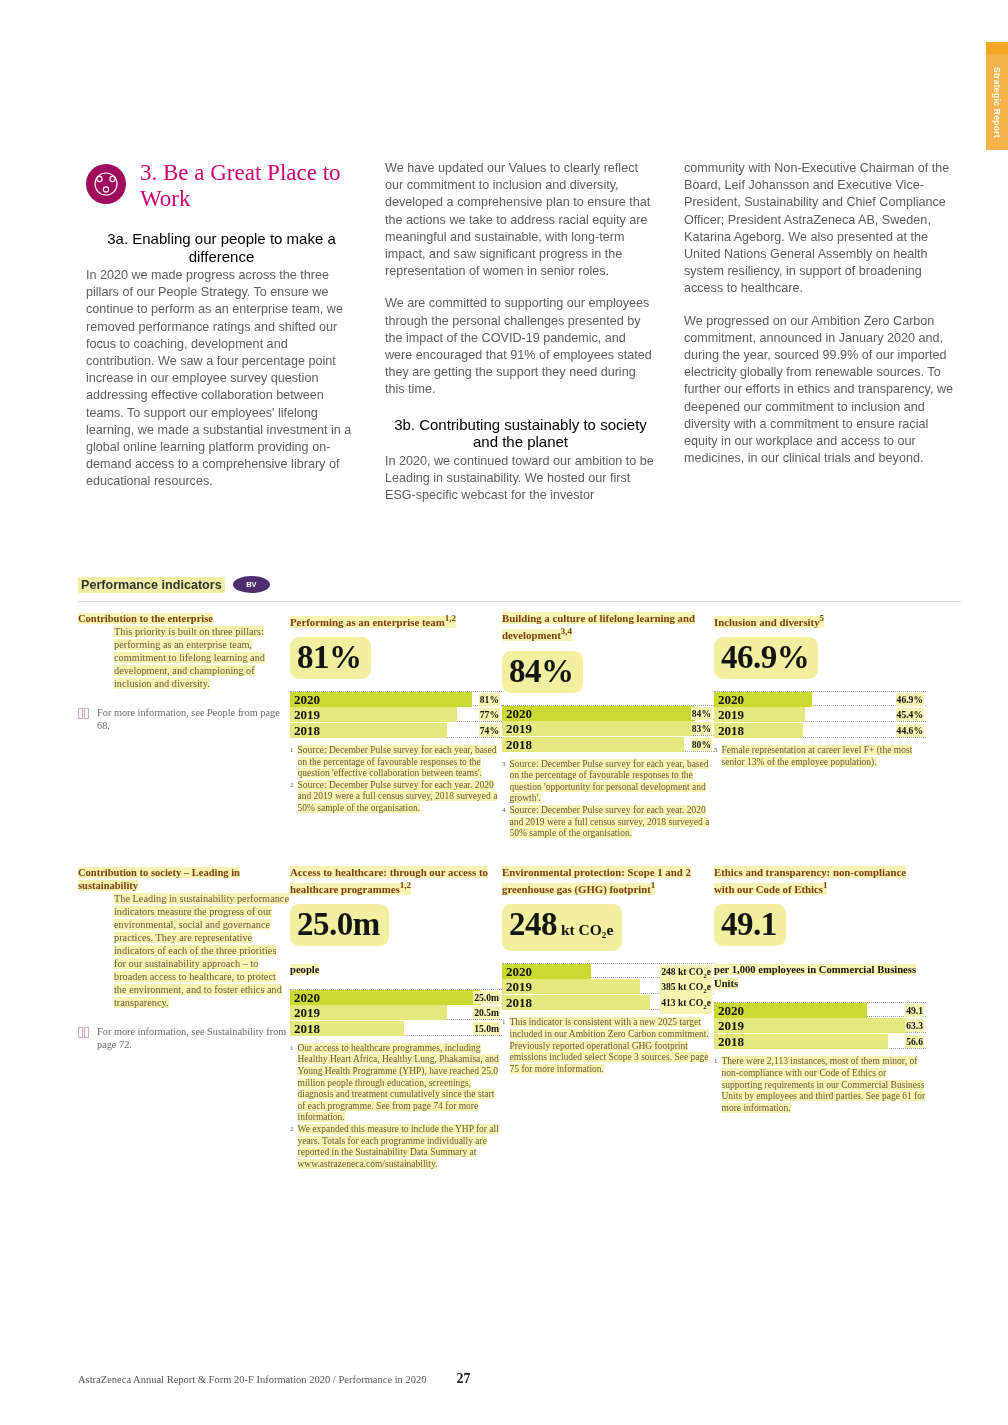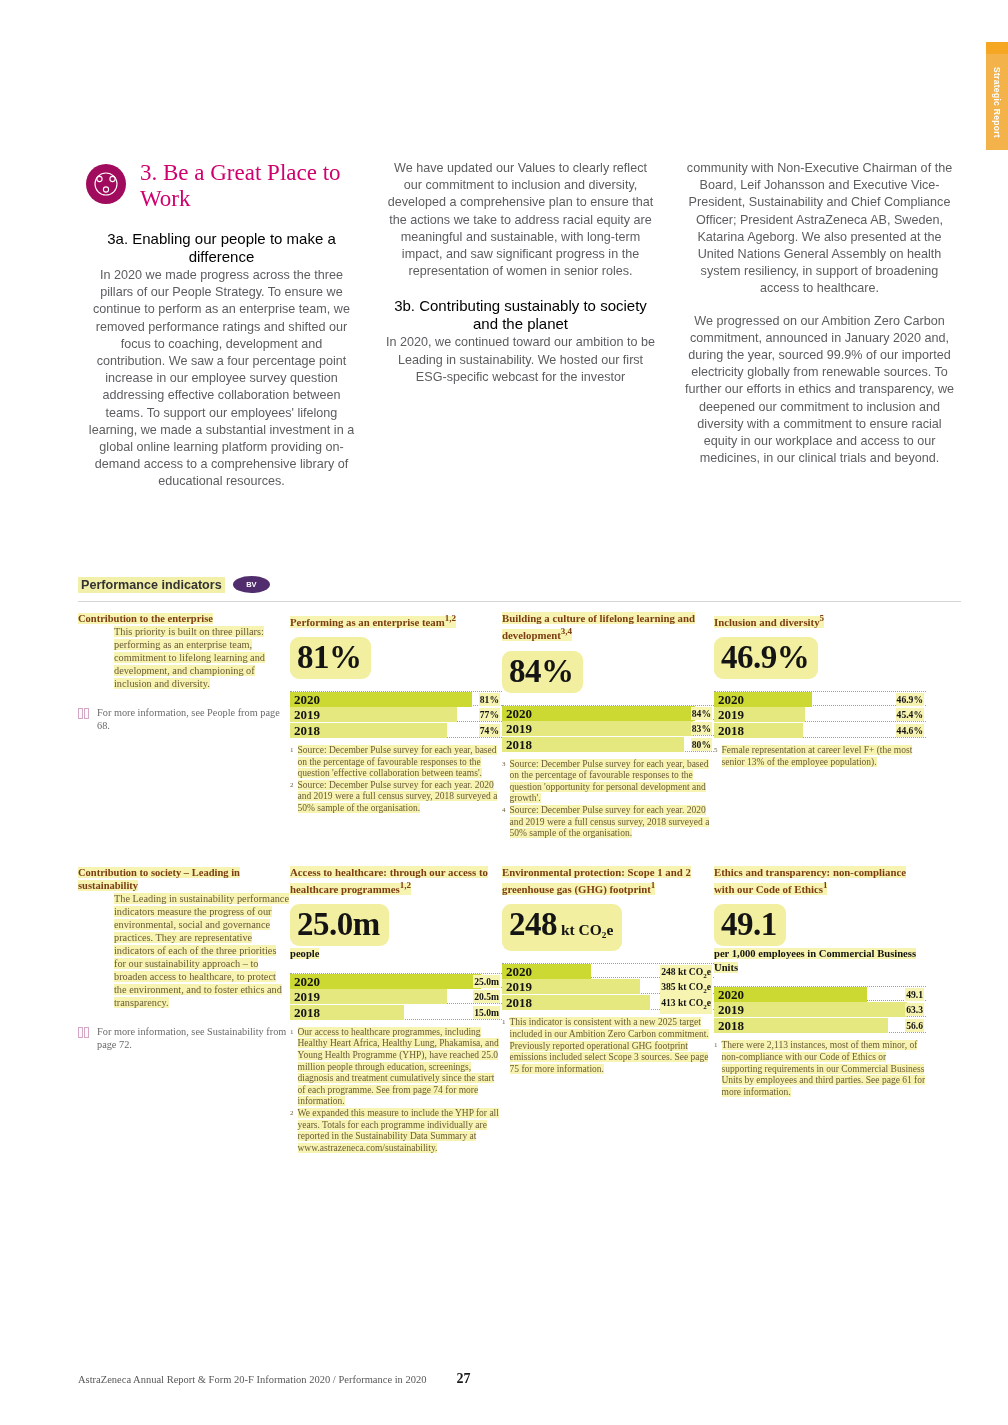--- a/index.html
+++ b/index.html
@@ -41,21 +41,21 @@
     font-family:"Liberation Serif", serif;
     font-size:23px; line-height:26px; color:#d0006f; font-weight:400;
   }
   .sub-head {
     font-family:Liberation Sans, sans-serif;
     font-size:15px; line-height:17.5px; color:#000000;
     margin:0 0 2px 0; font-weight:400;text-align:center;
   }
   .body-p {
     font-size:12.6px; line-height:17.2px; color:#5d5d60;
-    margin:0 0 15px 0; text-align:center;
+    margin:0 0 15px 0; text-align:left;
   }
   .body-p:last-child { margin-bottom:0; }
   .spacer-head { margin-top:17px; }
 
   
   #perf { position:absolute; left:78px; top:576px; width:883px; }
   #perf-head { display:flex; align-items:center; gap:8px; }
   #perf-head .hl {
     background:#f2f0a8; font-size:12.6px; font-weight:bold; color:#333;
     padding:1px 3px;
@@ -102,21 +102,21 @@
   .kpi-big {
     display:inline-block; background:#f2efa0;
     font-family:"Liberation Serif", serif; font-weight:bold;
     font-size:33px; line-height:37px; color:#141414;
     padding:2px 9px 3px 7px; border-radius:9px;
     letter-spacing:-0.5px;
   }
   .kpi-big .unit { font-size:15.5px; letter-spacing:0; }
   .kpi-sub {
     font-family:"Liberation Serif", serif; font-weight:bold;
-    font-size:10.6px; line-height:13.5px; color:#141414; margin-top:1px;
+    font-size:10.6px; line-height:13.5px; color:#141414; margin-top:17px;
   }
   .kpi-sub .hl { background:#f7f3b0; }
 
   .chart { margin-top:12px; }
   .chart .row {
     position:relative; height:15px; margin-bottom:1px;
     border-bottom:1px dotted #9aa0a6;
   }
   .chart .row:first-child { border-top:1px dotted #9aa0a6; }
   .chart .bar {
@@ -177,20 +177,21 @@
           </svg>
         </div>
         <div id="pillar-title">3. Be a Great Place to Work</div>
       </div>
       <div class="sub-head">3a. Enabling our people to make a difference</div>
       <p class="body-p">In 2020 we made progress across the three pillars of our People Strategy. To ensure we continue to perform as an enterprise team, we removed performance ratings and shifted our focus to coaching, development and contribution. We saw a four percentage point increase in our employee survey question addressing effective collaboration between teams. To support our employees' lifelong learning, we made a substantial investment in a global online learning platform providing on-demand access to a comprehensive library of educational resources.</p>
     </div>
 
     <div class="col">
       <p class="body-p">We have updated our Values to clearly reflect our commitment to inclusion and diversity, developed a comprehensive plan to ensure that the actions we take to address racial equity are meaningful and sustainable, with long-term impact, and saw significant progress in the representation of women in senior roles.</p>
+      <p class="body-p">We are committed to supporting our employees through the personal challenges presented by the impact of the COVID-19 pandemic, and were encouraged that 91% of employees stated they are getting the support they need during this time.</p>
       <div class="sub-head spacer-head">3b. Contributing sustainably to society and the planet</div>
       <p class="body-p">In 2020, we continued toward our ambition to be Leading in sustainability. We hosted our first ESG-specific webcast for the investor</p>
     </div>
 
     <div class="col">
       <p class="body-p">community with Non-Executive Chairman of the Board, Leif Johansson and Executive Vice-President, Sustainability and Chief Compliance Officer; President AstraZeneca AB, Sweden, Katarina Ageborg. We also presented at the United Nations General Assembly on health system resiliency, in support of broadening access to healthcare.</p>
       <p class="body-p">We progressed on our Ambition Zero Carbon commitment, announced in January 2020 and, during the year, sourced 99.9% of our imported electricity globally from renewable sources. To further our efforts in ethics and transparency, we deepened our commitment to inclusion and diversity with a commitment to ensure racial equity in our workplace and access to our medicines, in our clinical trials and beyond.</p>
     </div>
   </div>
 </div>

